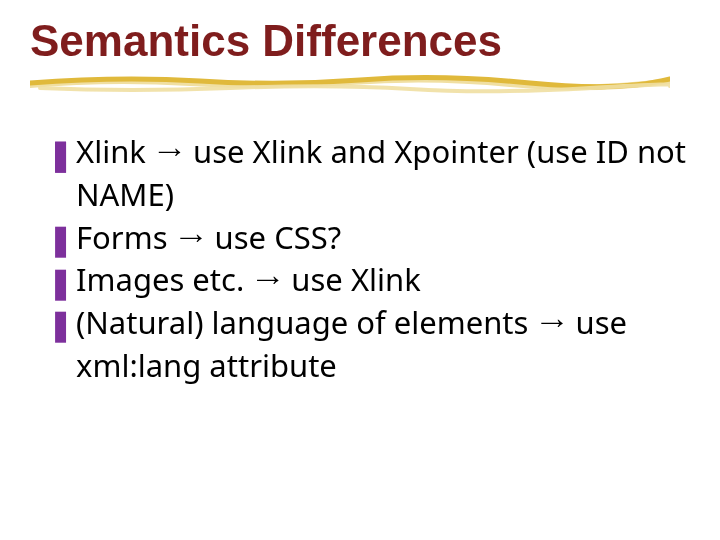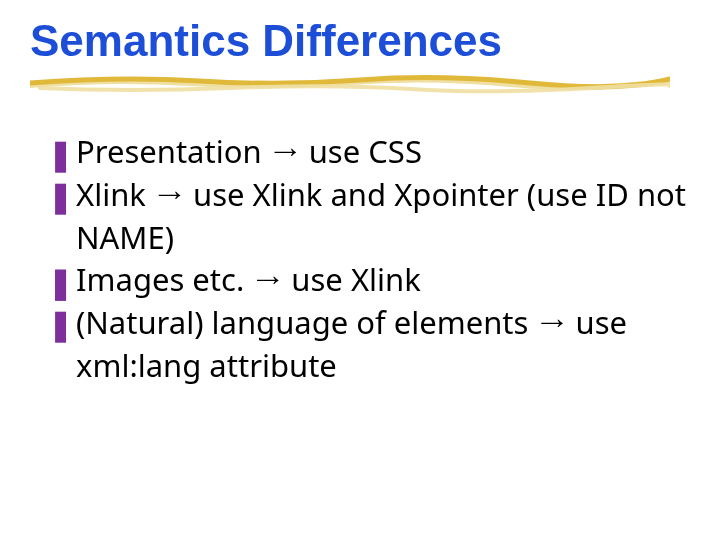--- a/index.html
+++ b/index.html
@@ -16,21 +16,21 @@
     width: 720px;
     height: 540px;
     box-sizing: border-box;
     padding: 18px 30px 20px 30px;
   }
   .title {
     font-family: Arial, Helvetica, sans-serif;
     font-weight: 900;
     font-size: 44px;
     letter-spacing: 0px;
-    color: #1d4ed8;
+    color: #7f1d1d;
     margin: 0 0 6px 0;
     line-height: 1.05;
   }
   .rule-decor {
     position: relative;
     width: 640px;
     height: 26px;
     margin-bottom: 34px;
   }
   .rule-decor svg {
@@ -76,28 +76,28 @@
     <svg width="640" height="26" viewBox="0 0 640 26">
       <path d="M0 15 Q 80 8, 160 13 T 320 12 T 480 14 T 640 11" stroke="#f0dfa2" stroke-width="6" fill="none" stroke-linecap="round"></path>
       <path d="M0 13 Q 90 6, 170 11 T 330 10 T 500 13 T 640 9" stroke="#e0b93b" stroke-width="5" fill="none" stroke-linecap="round"></path>
       <path d="M10 18 Q 100 22, 200 18 T 380 19 T 560 18 T 640 16" stroke="#f0dfa2" stroke-width="4" fill="none" stroke-linecap="round" opacity="0.9"></path>
     </svg>
   </div>
 
   <ul class="bullets">
     <li>
       <span class="bullet-glyph">❚</span>
-      <span class="arrow">Presentation → use CSS</span>
     </li>
     <li>
       <span class="bullet-glyph">❚</span>
       <span class="arrow">Xlink → use Xlink and Xpointer (use ID not NAME)</span>
     </li>
     <li>
       <span class="bullet-glyph">❚</span>
+      <span class="arrow">Forms → use CSS?</span>
     </li>
     <li>
       <span class="bullet-glyph">❚</span>
       <span class="arrow">Images etc. → use Xlink</span>
     </li>
     <li>
       <span class="bullet-glyph">❚</span>
       <span class="arrow">(Natural) language of elements → use xml:lang attribute</span>
     </li>
   </ul>

